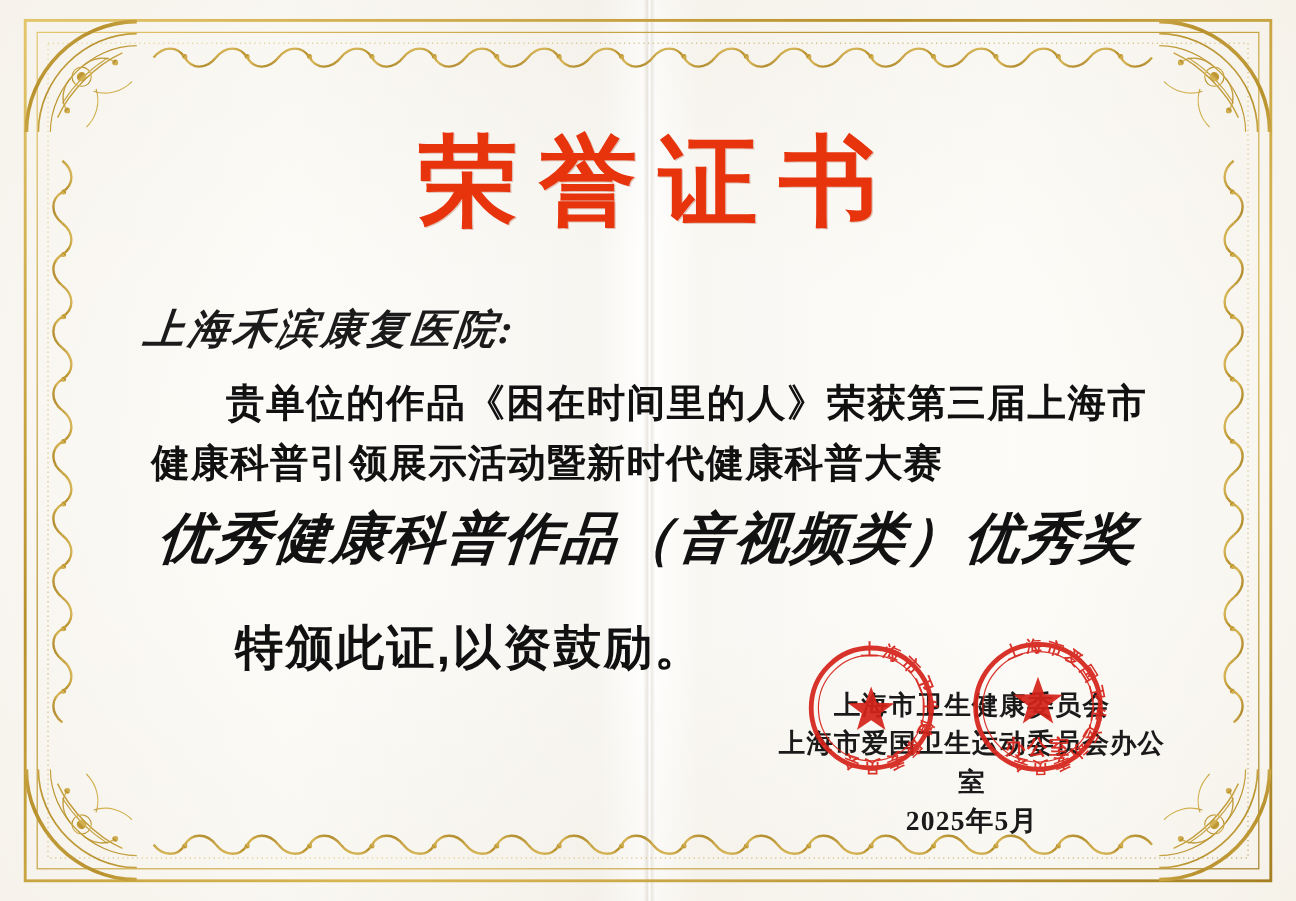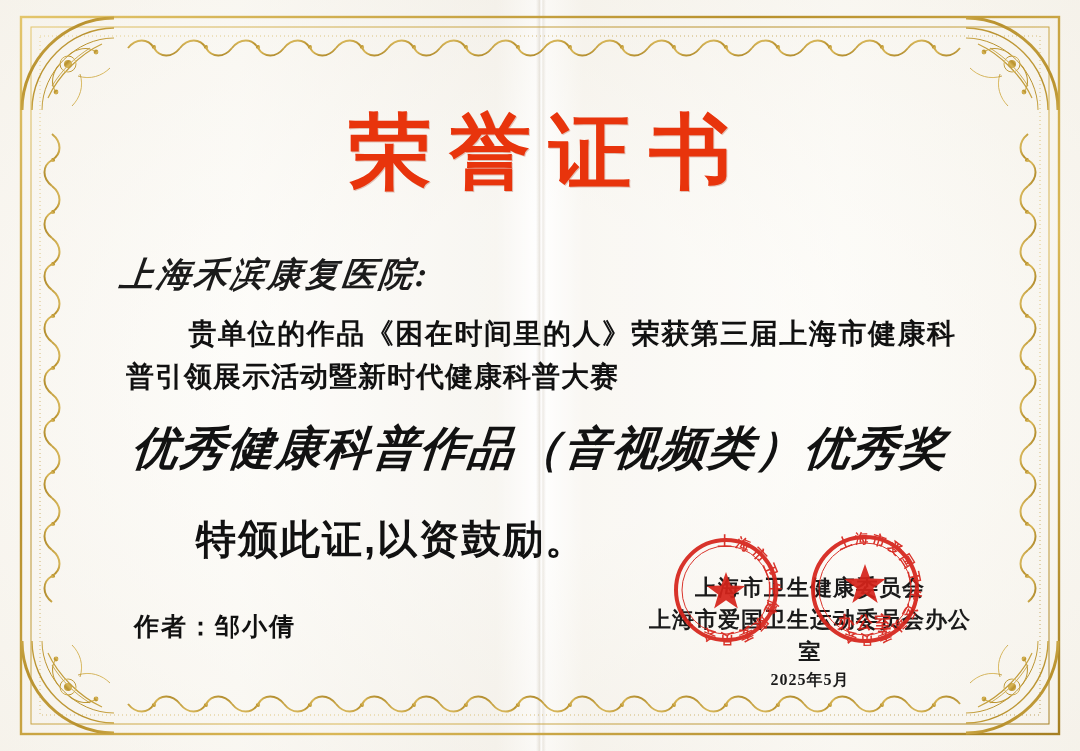--- a/index.html
+++ b/index.html
@@ -105,21 +105,21 @@
     letter-spacing: 3px;
     transform: skewX(-6deg);
   }
 
   .body-text {
     position: absolute;
     top: 312px;
     left: 126px;
     width: 830px;
     font-family: "Liberation Sans", "DejaVu Sans", sans-serif;
-    font-size: 28px;
+    font-size: 32px;
     font-weight: bold;
     color: #111111;
     line-height: 1.55;
     letter-spacing: 1px;
     text-align: justify;
   }
   .body-text .indent { display: inline-block; width: 62px; }
 
   .award-line {
     position: absolute;
@@ -168,21 +168,21 @@
     font-family: "Liberation Sans", "DejaVu Sans", sans-serif;
     font-size: 22px;
     font-weight: bold;
     color: #1a1a1a;
     line-height: 1.45;
     letter-spacing: 1px;
     z-index: 3;
   }
   .issuer .date {
     font-family: "Liberation Serif", "DejaVu Serif", serif;
-    font-size: 16px;
+    font-size: 23px;
     letter-spacing: 1px;
   }
 
   
   .seal {
     position: absolute;
     z-index: 4;
     pointer-events: none;
     opacity: 0.92;
   }
@@ -321,21 +321,20 @@
     <div class="salutation">上海禾滨康复医院:</div>
 
     <div class="body-text">
       <span class="indent"></span><span>贵单位的作品《困在时间里的人》荣获第三届上海市健康科普引领展示活动暨新时代健康科普大赛</span>
     </div>
 
     <div class="award-line">优秀健康科普作品（音视频类）优秀奖</div>
 
     <div class="closing">特颁此证,以资鼓励。</div>
 
-    <div class="author">作者：邹小倩</div>
 
     <div class="issuer">
       <div>上海市卫生健康委员会</div>
       <div>上海市爱国卫生运动委员会办公室</div>
       <div class="date">2025年5月</div>
     </div>
 
     <div class="seal seal-left">
       <svg width="124" height="124" viewBox="0 0 124 124" xmlns="http://www.w3.org/2000/svg">
         <defs>

